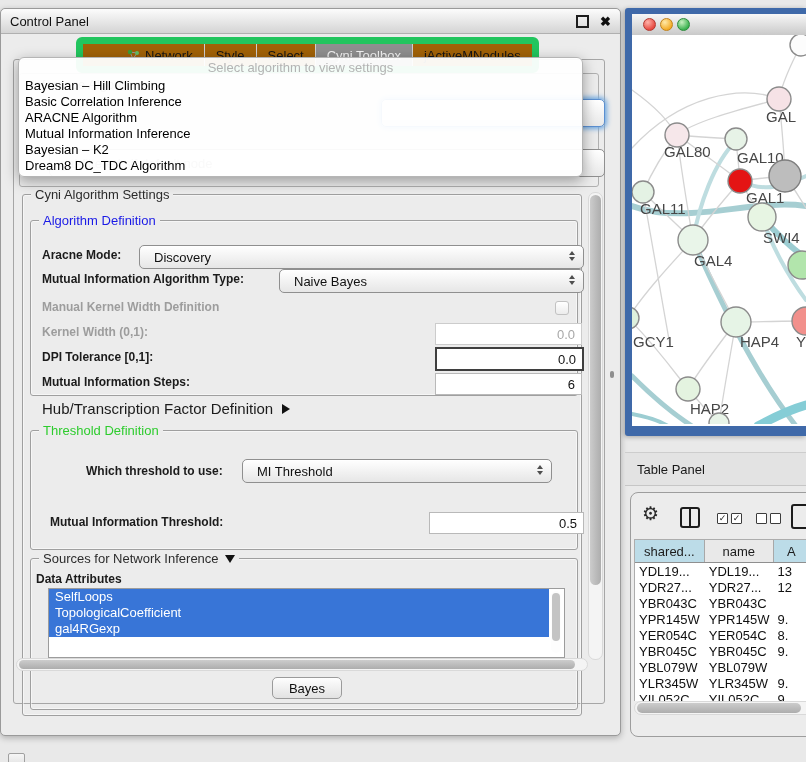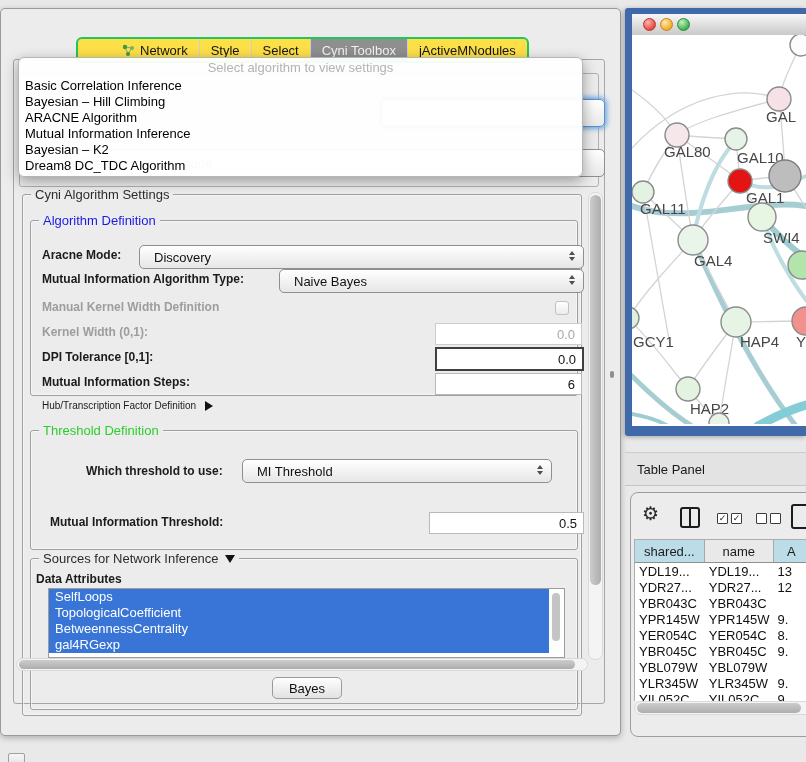--- a/index.html
+++ b/index.html
@@ -11,21 +11,21 @@
           border:1px solid #9a9a9a;border-radius:5px;box-shadow:0 2px 6px rgba(0,0,0,.25);}
   .cp-titlebar{position:absolute;left:0;top:0;right:0;height:24px;
                background:linear-gradient(#fcfcfc,#d4d4d4);border-bottom:1px solid #b0b0b0;
                border-radius:5px 5px 0 0;display:flex;align-items:center;padding:0 9px;
                font-size:13px;color:#111;}
   .cp-title{flex:1;}
   .float-ic{width:9px;height:9px;border:2px solid #1d1d1d;margin-right:11px;}
   .close-ic{font-size:13px;font-weight:bold;color:#101010;}
 
   
-  .tabbar{position:absolute;display:flex;background:#fde047;border:2px solid #22c55e;
+  .tabbar{position:absolute;display:flex;background:#a16207;border:7px solid #22c55e;
           border-radius:6px;font-size:13px;height:22px;z-index:6;overflow:hidden;padding-left:33px;}
   .tab{display:flex;align-items:center;gap:5px;padding:0 11px;color:#141414;border-left:1px solid #cfcfcf;}
   .tab:first-child{border-left:none;}
   .tab.sel{background:#8f8f8f;color:#f3f3f3;}
 
   
   #content-panel{position:absolute;left:12px;top:50px;width:590px;height:643px;
                  border:1px solid #a6a6a6;border-radius:3px;background:#ececec;}
 
   
@@ -65,21 +65,21 @@
   .sb .th-h{position:absolute;top:1px;bottom:1px;background:linear-gradient(#cccccc,#adadad);border-radius:6px;}
 
   
   #attr-list{position:absolute;left:34px;top:528px;width:515px;height:68px;background:#fff;
              border:1px solid #9c9c9c;overflow:hidden;}
   .attr-item{height:16px;line-height:16px;font-size:13px;color:#fff;background:#3875d7;
              padding-left:6px;width:500px;box-sizing:border-box;}
   #attr-sb{position:absolute;left:502px;top:2px;width:10px;height:62px;background:#fdfdfd;border-radius:5px;}
   #attr-sb div{position:absolute;left:1px;width:8px;top:2px;height:48px;background:#c4c4c4;border-radius:4px;}
 
-  .hubrow{position:absolute;left:28px;top:340px;font-size:10px;color:#1b1b1b;
+  .hubrow{position:absolute;left:28px;top:340px;font-size:15px;color:#1b1b1b;
           display:flex;align-items:center;gap:9px;}
 
   .btn{position:absolute;left:258px;top:617px;width:68px;height:20px;border:1px solid #9b9b9b;
        border-radius:5px;background:linear-gradient(#fefefe,#e2e2e2);font-size:13px;color:#111;
        display:flex;align-items:center;justify-content:center;}
 
   
   #popup{position:absolute;left:17px;top:48px;width:563px;height:118px;background:rgba(255,255,255,.95);
          border:1px solid #b5b5b5;border-radius:6px;box-shadow:0 4px 14px rgba(0,0,0,.35);z-index:50;}
   #popup .ph{height:20px;line-height:20px;text-align:center;color:#b3b3b3;font-size:13px;}
@@ -132,20 +132,25 @@
   
   #divider-dot{position:absolute;left:610px;top:371px;width:4px;height:7px;background:#8f8f8f;border-radius:2px;}
   #mini-btn{position:absolute;left:8px;top:753px;width:15px;height:15px;border:1px solid #a0a0a0;
             background:linear-gradient(#f6f6f6,#dcdcdc);border-radius:2px;}
   .neticon{display:inline-flex;width:13px;height:13px;}
 </style>
 </head>
 <body>
 
 <div id="win-cp">
+  <div class="cp-titlebar">
+    <span class="cp-title">Control Panel</span>
+    <span class="float-ic"></span>
+    <span class="close-ic">✖</span>
+  </div>
 
   <div class="tabbar" style="left:75px;top:28px;">
       <div class="tab">
         <svg class="neticon" viewBox="0 0 13 13">
           <line x1="3" y1="3" x2="10" y2="4" stroke="#9a9a9a"></line>
           <line x1="3" y1="3" x2="6" y2="10" stroke="#9a9a9a"></line>
           <line x1="10" y1="4" x2="6" y2="10" stroke="#9a9a9a"></line>
           <circle cx="3" cy="3" r="2.2" fill="#37a037"></circle>
           <circle cx="10" cy="4" r="2" fill="#64c064"></circle>
           <circle cx="6" cy="10" r="2" fill="#37a037"></circle>
@@ -231,21 +236,20 @@
       <span class="legend">
         <span>Sources for Network Inference</span>
         <span class="tri-down"></span>
       </span>
     </div>
     <span class="lbl" style="left:22px;top:512px;">Data Attributes</span>
     <div id="attr-list">
 
     <div class="attr-item">SelfLoops</div>
         <div class="attr-item">TopologicalCoefficient</div>
-        <div class="attr-item">BetweennessCentrality</div>
         <div class="attr-item">gal4RGexp</div>
         <div id="attr-sb">
           <div></div>
         </div>
       </div>
 
     <div class="sb" style="left:574px;top:132px;width:13px;height:466px;">
       <div class="th-v" style="top:2px;height:390px;"></div>
     </div>
     <div class="sb" style="left:2px;top:598px;width:570px;height:11px;">
@@ -260,22 +264,22 @@
   <div class="behind-group"></div>
   <span class="behind-lbl">Inference Algorithm</span>
   <div class="bcombo glow" style="left:380px;top:90px;width:212px;"></div>
   <div class="bcombo" style="left:48px;top:140px;width:544px;">
     <span>gal-filtered sif default node</span>
   </div>
 
   <div id="popup">
     <div class="ph">Select algorithm to view settings</div>
     <div>
+        <div class="it">Bayesian – Hill Climbing</div>
         <div class="it">Basic Correlation Inference</div>
-        <div class="it">Bayesian – Hill Climbing</div>
         <div class="it b">ARACNE Algorithm</div>
         <div class="it">Mutual Information Inference</div>
         <div class="it">Bayesian – K2</div>
         <div class="it">Dream8 DC_TDC Algorithm</div>
       </div>
   </div>
 
 </div>
 
 <div id="net-win">

